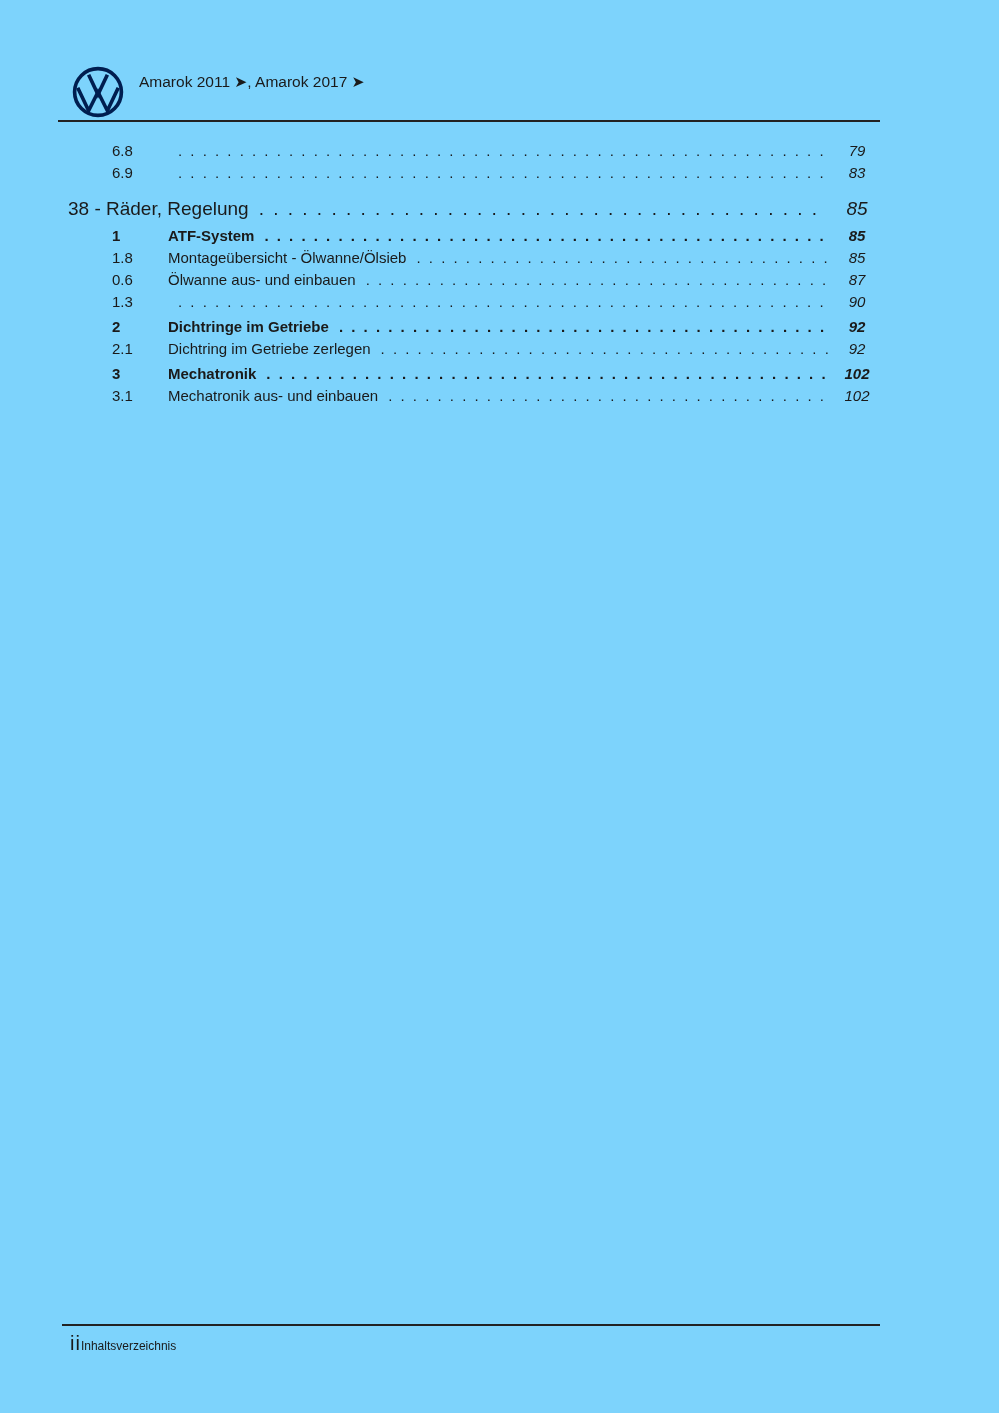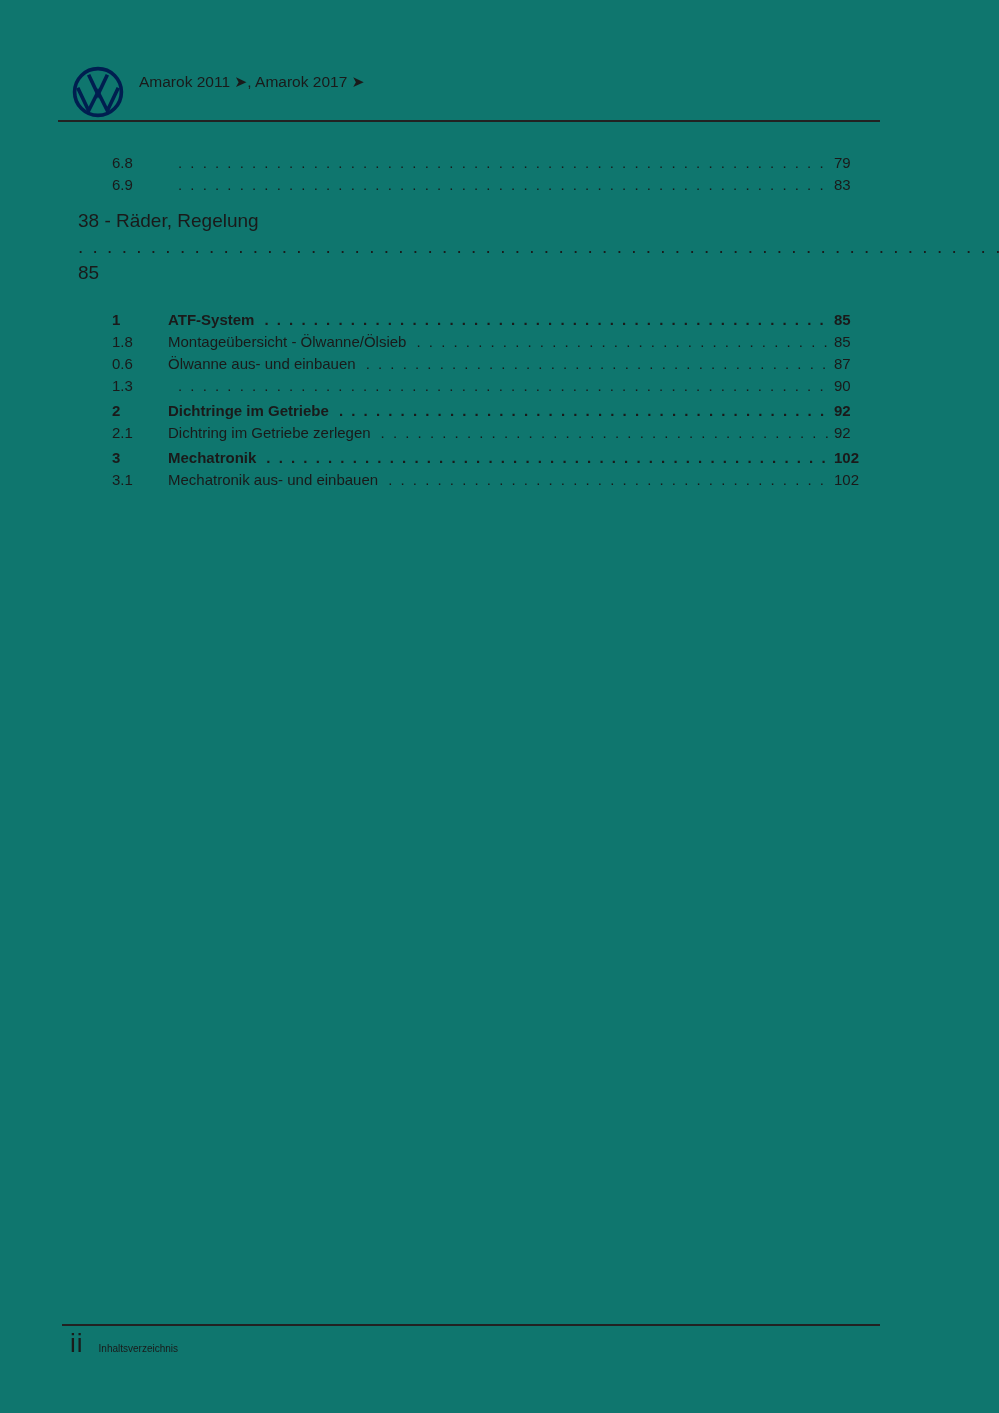--- a/index.html
+++ b/index.html
@@ -1,47 +1,47 @@
 <!DOCTYPE html>
 <html><head>
 <meta charset="utf-8">
 <style>
   html,body{margin:0;padding:0;background:#e8e8e8;}
   .page{
     position:relative;
     width:999px;height:1413px;
     margin:0 auto;
-    background:#0f766e;
+    background:#7dd3fc;
     font-family:"Liberation Sans","DejaVu Sans",sans-serif;
     color:#1a1a1a;
     overflow:hidden;
   }
   
   .hdr{position:absolute;left:72px;top:66px;display:flex;align-items:flex-start;}
   .hdr .logo{width:52px;height:52px;flex:0 0 auto;}
   .hdr .hdr-text{margin-left:15px;margin-top:6px;font-size:15.5px;line-height:19px;}
   .rule{position:absolute;height:2px;background:#222;}
   .rule.top{left:58px;top:120px;width:822px;}
   .rule.bottom{left:62px;top:1324px;width:818px;}
   
-  .toc{position:absolute;left:68px;top:152px;width:812px;}
+  .toc{position:absolute;left:68px;top:140px;width:812px;}
   .toc-row{display:flex;align-items:baseline;font-size:15px;line-height:22px;}
   .toc-row .num{flex:0 0 56px;margin-left:44px;white-space:nowrap;}
   .toc-row .title{flex:0 0 auto;white-space:nowrap;}
   .toc-row .dots{
     flex:1 1 auto;overflow:hidden;white-space:nowrap;
     margin-left:10px;word-spacing:2px;letter-spacing:1px;
   }
-  .toc-row .pageno{flex:0 0 46px;margin-left:6px;text-align:left;white-space:nowrap;}
+  .toc-row .pageno{flex:0 0 46px;margin-left:6px;text-align:center;white-space:nowrap;font-style:italic;}
   .toc-row.section{font-weight:bold;margin-top:3px;}
-  .toc-row.chapter{font-size:19px;line-height:26px;margin-top:12px;flex-direction:column;}
+  .toc-row.chapter{font-size:19px;line-height:26px;margin-top:12px;}
   
   .ftr{position:absolute;left:70px;top:1329px;display:flex;align-items:baseline;}
-  .ftr .folio{font-size:26px;line-height:28px;letter-spacing:1px;}
-  .ftr .foot-label{font-size:10px;margin-left:15px;}
+  .ftr .folio{font-size:20px;line-height:28px;letter-spacing:1px;}
+  .ftr .foot-label{font-size:12px;}
 </style>
 </head>
 <body>
 
 <div class="page">
 
   <div class="hdr">
     <svg class="logo" viewBox="0 0 100 100" fill="none">
       <circle cx="50" cy="50" r="45" stroke-width="7" stroke="#001e50"></circle>
       <path d="M 32 17 L 50 55 L 68 17" stroke-width="7" stroke-linejoin="miter" stroke="#001e50"></path>

